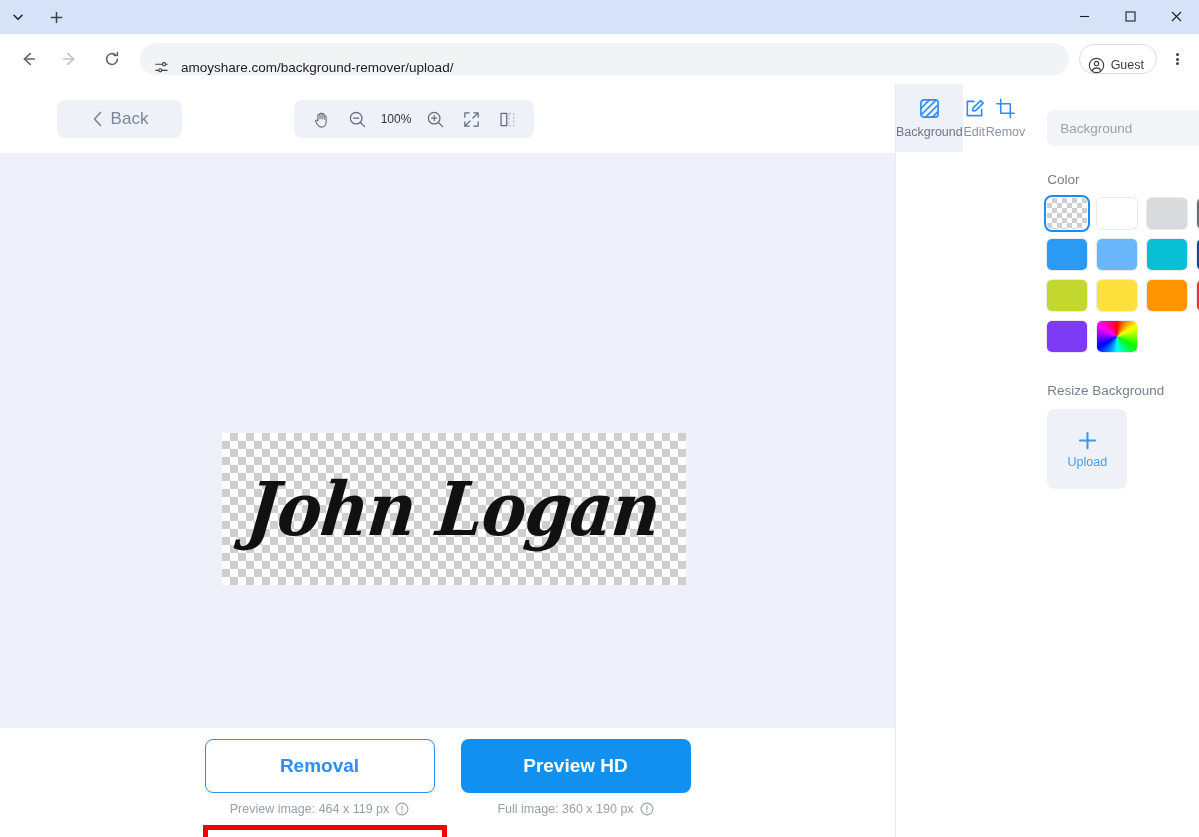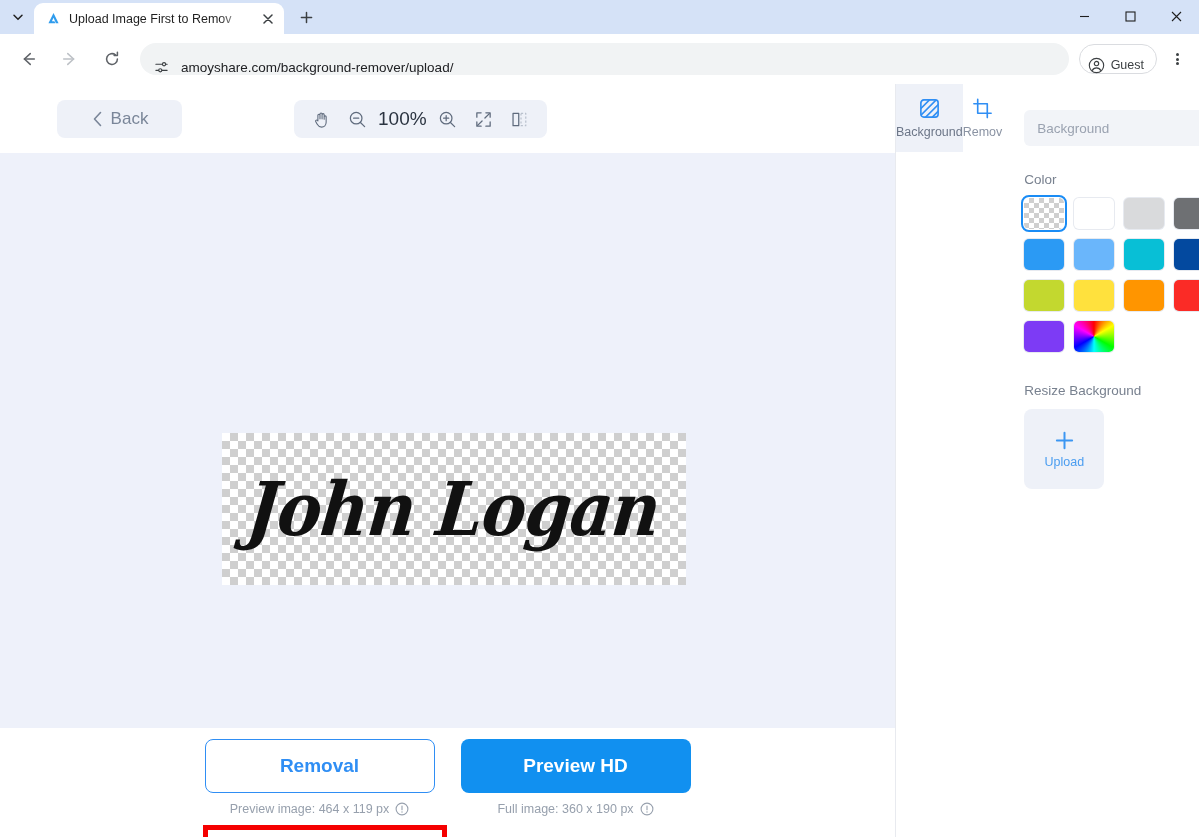--- a/index.html
+++ b/index.html
@@ -108,21 +108,21 @@
 
   .zoom-group {
     position: absolute; left: 294px; top: 16px;
     height: 38px; background: #eef1f8; border-radius: 8px;
     display: flex; align-items: center; padding: 0 12px; gap: 6px;
   }
   .zoom-btn {
     width: 30px; height: 30px; display: flex; align-items: center;
     justify-content: center; cursor: pointer; color: #5f6b7d;
   }
-  .zoom-val { font-size: 19px; color: #2b3441; min-width: 36px; text-align: center; cursor: default; }
+  .zoom-val { font-size: 12px; color: #2b3441; min-width: 36px; text-align: center; cursor: default; }
 
   .batch-btn {
     position: absolute; left: 666px; top: 95px;
     width: 180px; height: 47px; border: 1px solid #2f8ef4;
     border-radius: 8px; background: #fff;
     display: flex; align-items: center; justify-content: center;
     gap: 9px; cursor: pointer;
   }
   .batch-btn span { font-size: 15px; color: #2f8ef4; font-weight: 600; }
 
@@ -236,33 +236,20 @@
 
 <div class="browser">
 
   <div class="tabstrip">
     <div class="tab-chevron">
       <svg width="12" height="12" viewBox="0 0 12 12">
           <path d="M2 4.2 L6 8.2 L10 4.2" stroke="#1f1f1f" stroke-width="1.5" fill="none" stroke-linecap="round"></path>
         </svg>
     </div>
 
-    <div class="tab">
-      <span class="tab-favicon">
-        <svg width="15" height="15" viewBox="0 0 16 16">
-          <path d="M8 2 L13.4 13 L10.6 13 L8 7.2 L6.3 11 L9 11 L10 13 L2.6 13 Z" fill="#2f9ced"></path>
-        </svg>
-      </span>
-      <span class="tab-title">Upload Image First to Remov</span>
-      <span class="tab-close">
-        <svg width="10" height="10" viewBox="0 0 10 10">
-            <path d="M1 1 L9 9 M9 1 L1 9" stroke="#3c4043" stroke-width="1.5" stroke-linecap="round"></path>
-          </svg>
-      </span>
-    </div>
 
     <div class="newtab">
       <svg width="13" height="13" viewBox="0 0 14 14">
           <path d="M7 1.5 L7 12.5 M1.5 7 L12.5 7" stroke="#3c4043" stroke-width="1.6" stroke-linecap="round"></path>
         </svg>
     </div>
 
     <div class="winctrls">
       <div class="winbtn">
         <svg width="11" height="11" viewBox="0 0 11 11">
@@ -446,20 +433,29 @@
               <g clip-path="url(#cp1)" stroke="#2f8ef4" stroke-width="1.7">
                 <path d="M-2 10 L10 -2 M-2 17 L17 -2 M-2 24 L24 -2 M5 24 L24 5 M12 24 L24 12 M19 24 L24 19"></path>
               </g>
             </svg>
           </span>
           <span>Background</span>
         </div>
         <div class="ptab">
           <span style="display:flex">
             <svg width="23" height="23" viewBox="0 0 24 24">
+              <path d="M19.5 13 L19.5 19.5 L4.5 19.5 L4.5 4.5 L11.5 4.5" fill="none" stroke="#2f8ef4" stroke-width="1.7" stroke-linecap="round" stroke-linejoin="round"></path>
+              <path d="M10 14.4 L10.4 11.6 L18.4 3.8 L21 6.4 L13.2 14.2 Z" fill="none" stroke="#2f8ef4" stroke-width="1.7" stroke-linejoin="round"></path>
+            </svg>
+          </span>
+          <span>Edit</span>
+        </div>
+        <div class="ptab">
+          <span style="display:flex">
+            <svg width="23" height="23" viewBox="0 0 24 24">
               <path d="M7 2.5 L7 17 L21 17" fill="none" stroke="#2f8ef4" stroke-width="1.7" stroke-linecap="round" stroke-linejoin="round"></path>
               <path d="M3 7 L17 7 L17 21.5" fill="none" stroke="#2f8ef4" stroke-width="1.7" stroke-linecap="round" stroke-linejoin="round"></path>
             </svg>
           </span>
           <span>Remov</span>
         </div>
       </div>
 
       <div class="panel-body">
         <div class="search-box">

